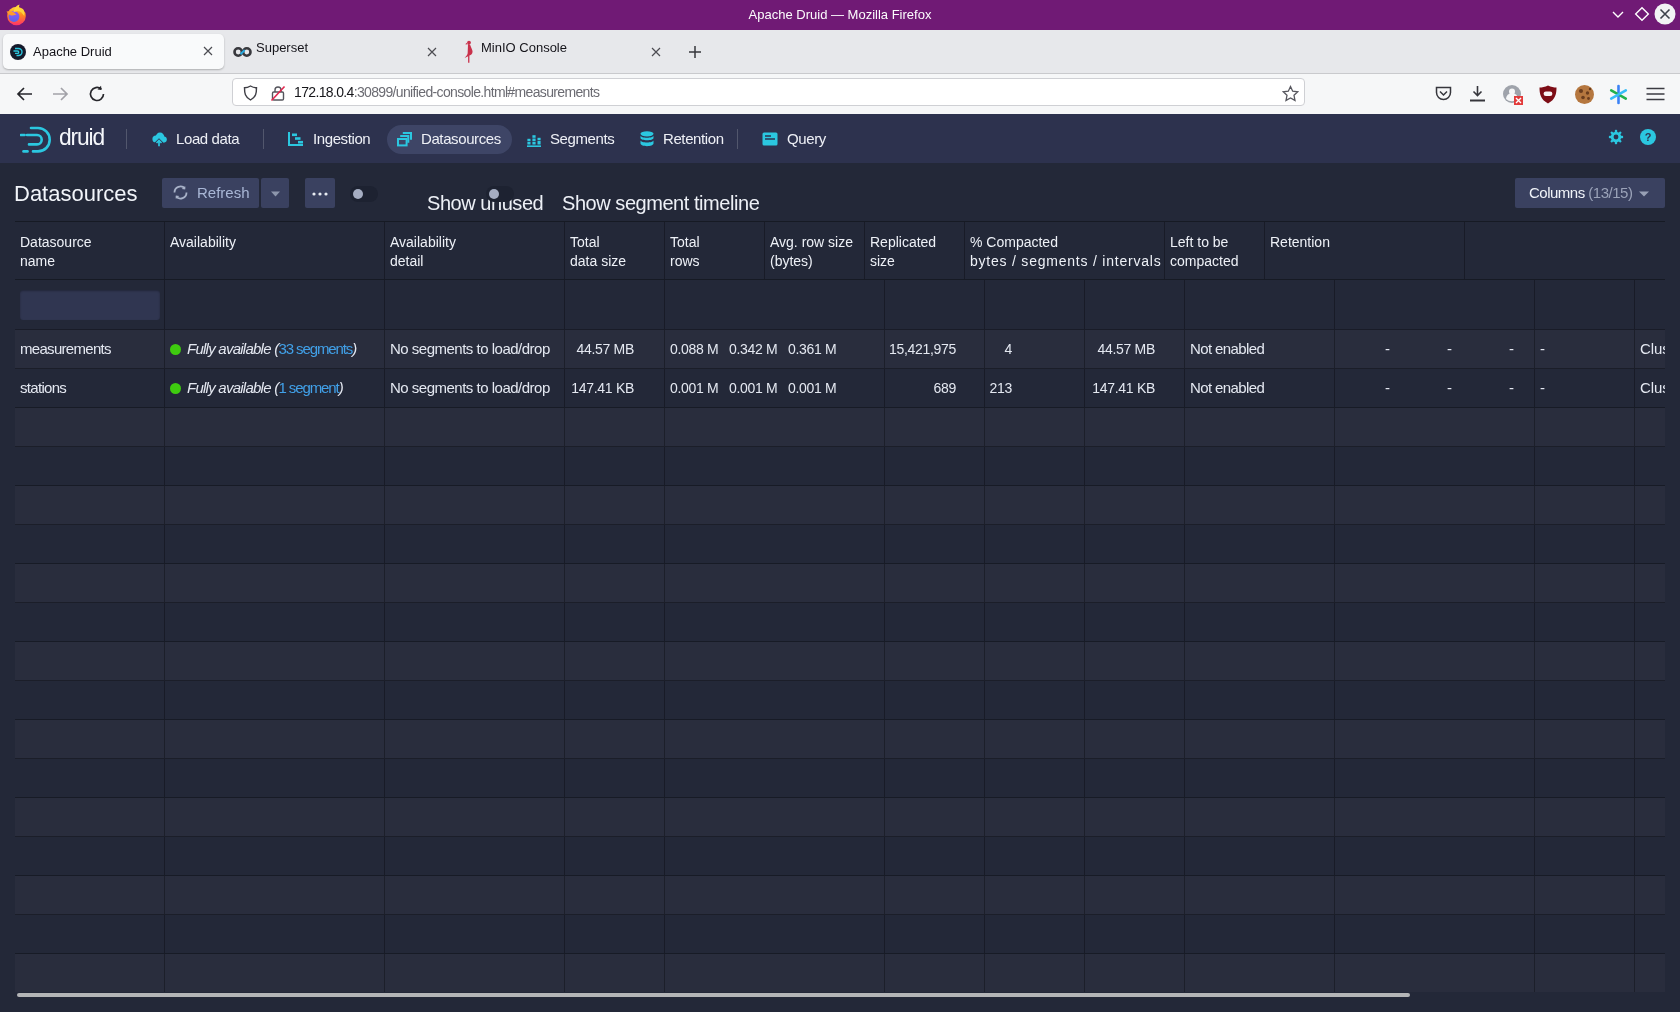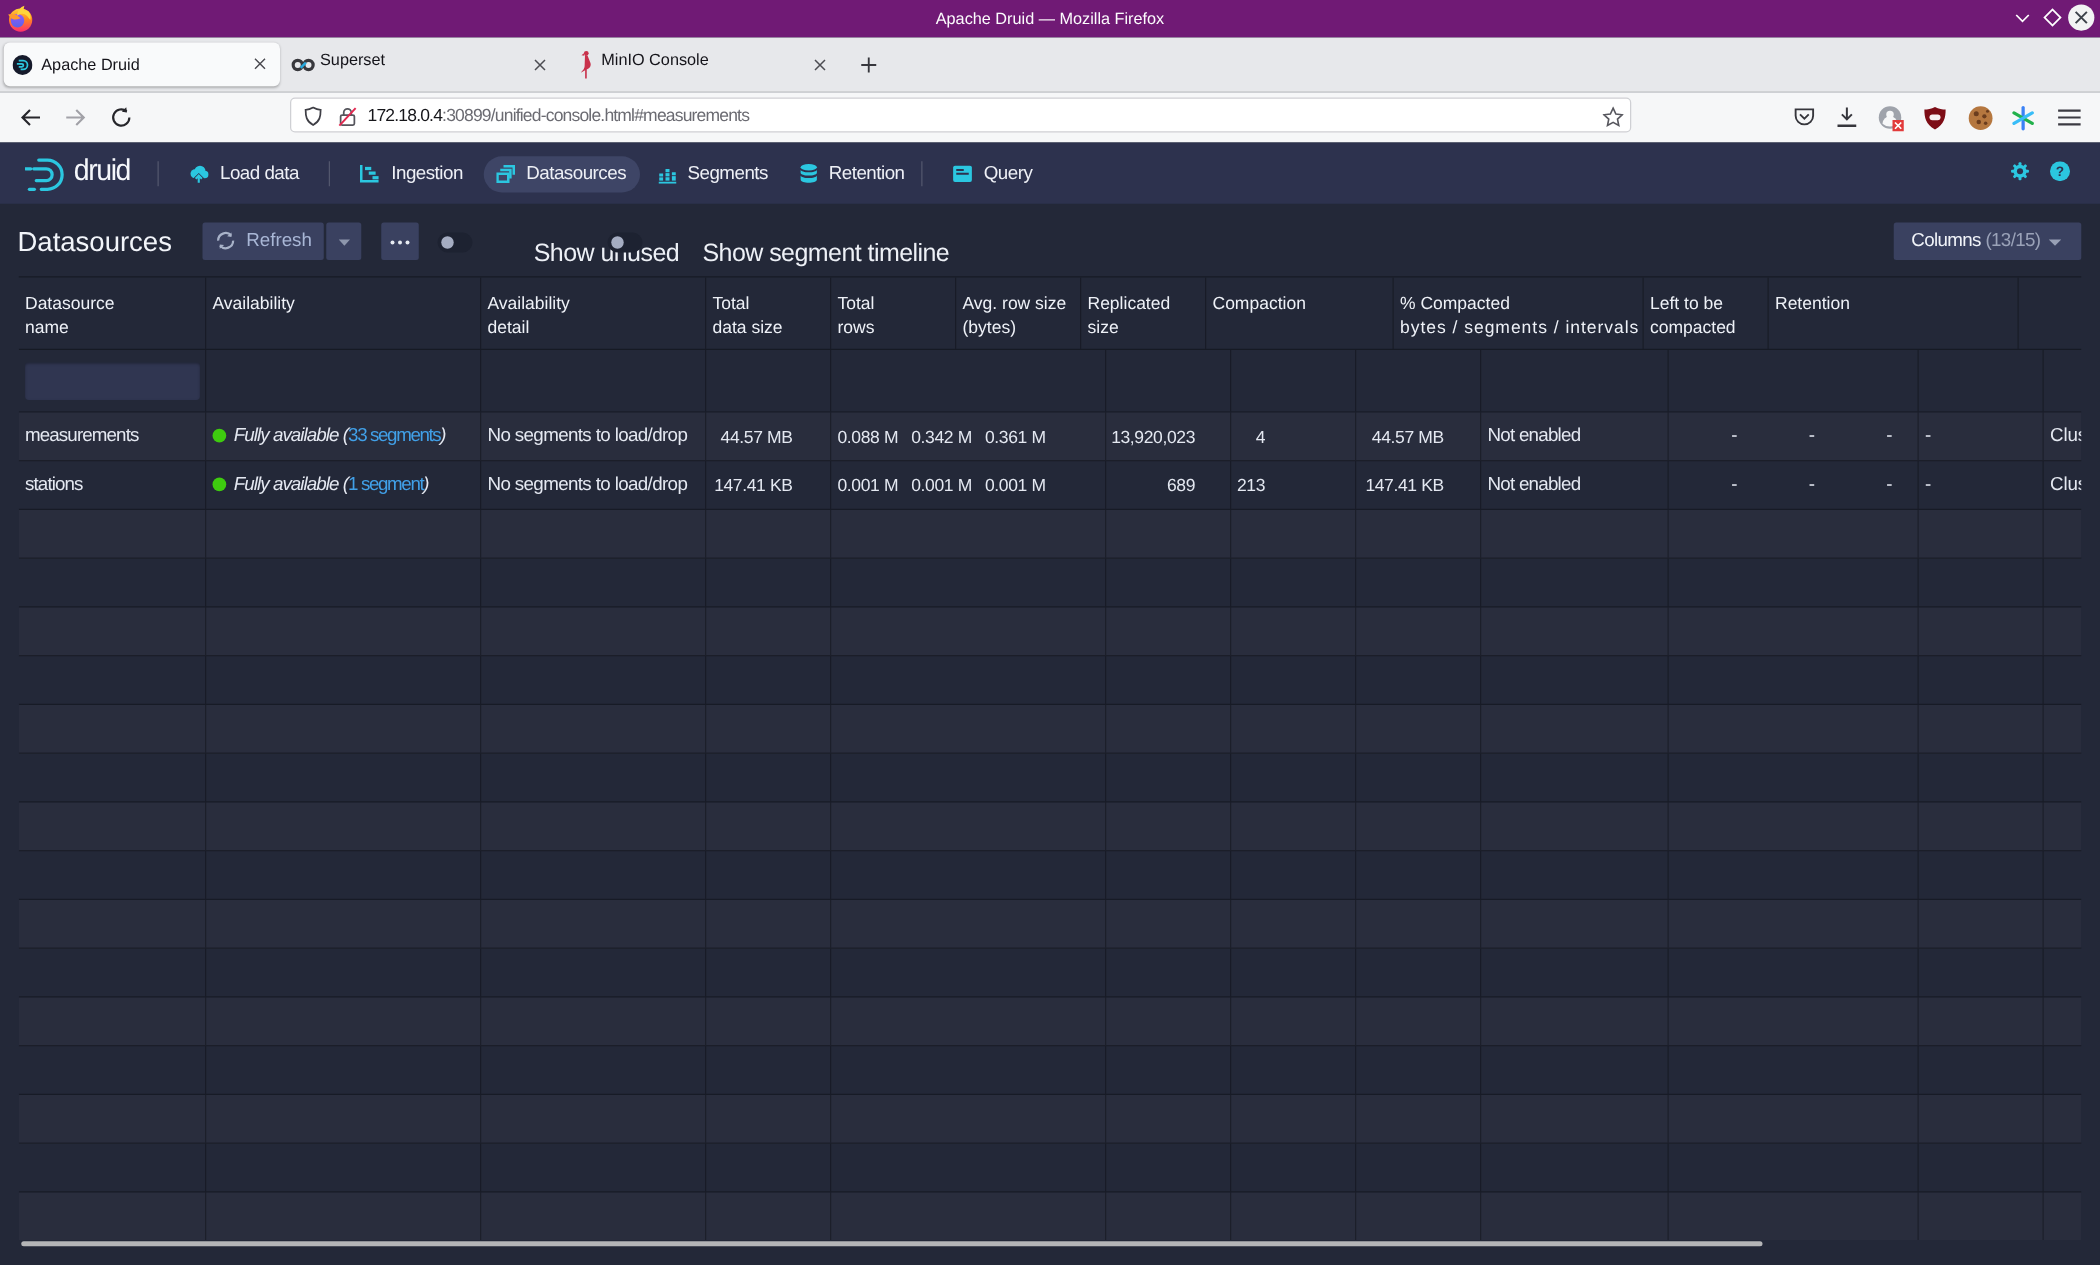--- a/index.html
+++ b/index.html
@@ -351,21 +351,20 @@
 
 <div id="table">
   <div id="thead">
       <div class="th" style="width:150px">Datasource<br>name</div>
       <div class="th" style="width:220px">Availability</div>
       <div class="th" style="width:180px">Availability<br>detail</div>
       <div class="th" style="width:100px">Total<br>data size</div>
       <div class="th" style="width:100px">Total<br>rows</div>
       <div class="th" style="width:100px">Avg. row size<br>(bytes)</div>
       <div class="th" style="width:100px">Replicated<br>size</div>
-      <div class="th" style="width:150px">Compaction</div>
       <div class="th" style="width:200px">% Compacted<br><span style="letter-spacing:0.78px">bytes / segments / intervals</span></div>
       <div class="th" style="width:100px">Left to be<br>compacted</div>
       <div class="th" style="width:200px">Retention</div>
     </div>
   <div id="tfilter">
       <div class="tf" style="width:150px">
         <div class="finput"></div>
       </div>
       <div class="tf" style="width:220px"></div>
       <div class="tf" style="width:180px"></div>
@@ -381,21 +380,21 @@
     </div>
   <div class="tr light" style="top:108px">
 <div class="td" style="width:150px"><span class="c1t">measurements</span></div>
 <div class="td" style="width:220px"><span class="dot"></span><span class="fa">Fully available (</span><span class="lnk">33 segments</span><span class="fa">)</span></div>
 <div class="td" style="width:180px"><span class="c3t">No segments to load/drop</span></div>
 <div class="td num" style="width:100px">
         <span class="rnum" style="right:30px">44.57 MB</span>
       </div>
 <div class="td" style="width:220px"><span class="mspan">0.088 M</span><span class="mspan">0.342 M</span><span class="mspan">0.361 M</span></div>
 <div class="td num" style="width:100px">
-        <span class="rnum" style="right:28px">13,920,023</span>
+        <span class="rnum" style="right:28px">15,421,975</span>
       </div>
 <div class="td num" style="width:100px">
         <span class="rnum" style="right:72px">4</span>
       </div>
 <div class="td num" style="width:100px">
         <span class="rnum" style="right:29px">44.57 MB</span>
       </div>
 <div class="td" style="width:150px"><span class="ne">Not enabled</span></div>
 <div class="td" style="width:200px"><span class="dspan">-</span><span class="dspan">-</span><span class="dspan">-</span></div>
 <div class="td" style="width:100px">-</div>

